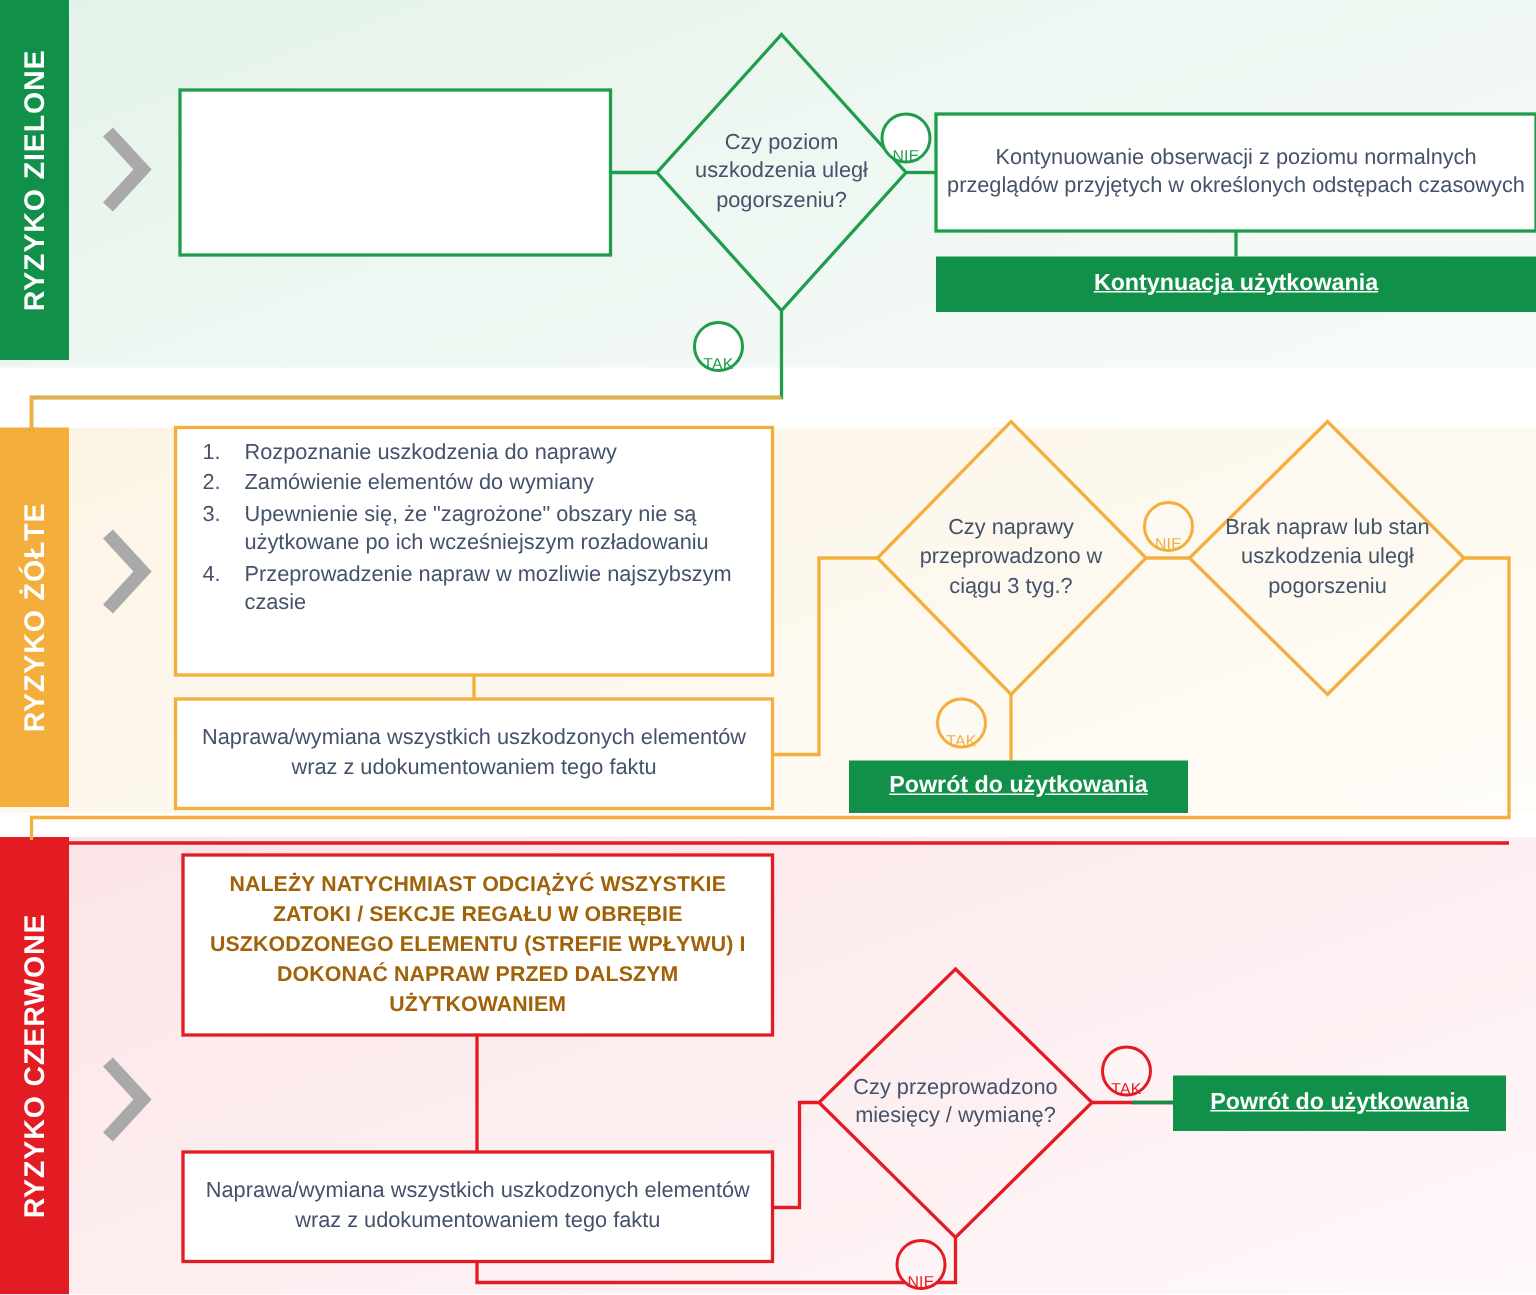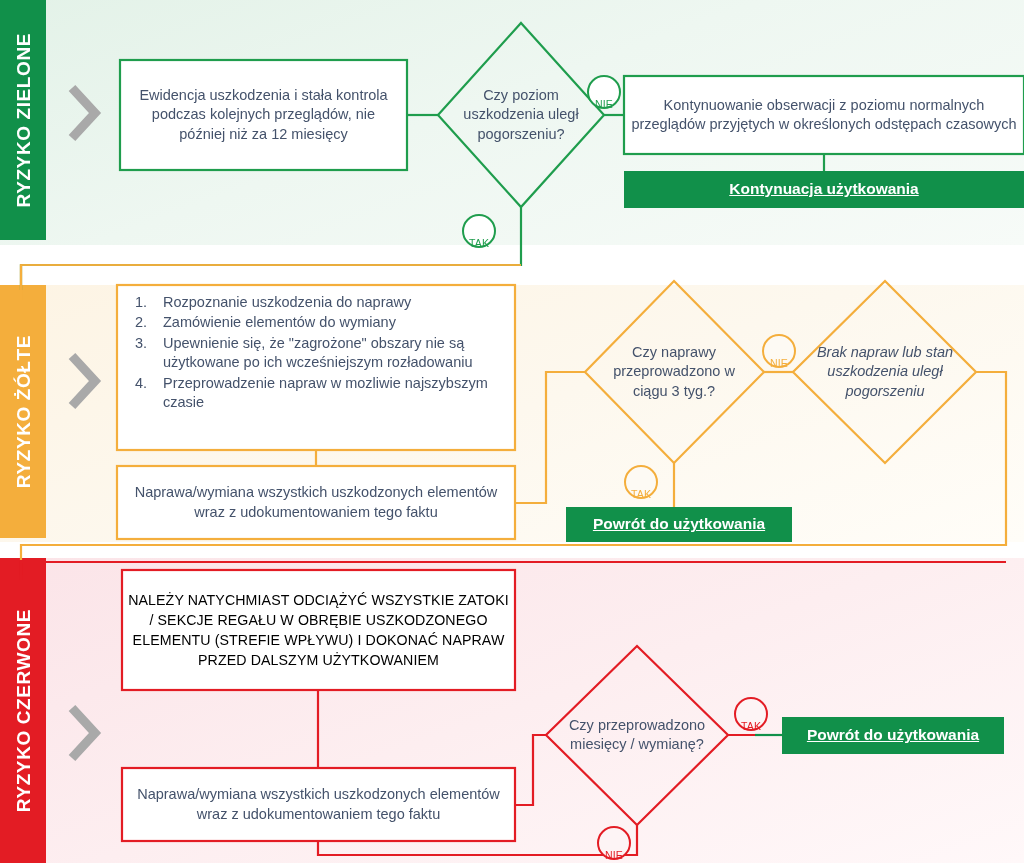--- a/index.html
+++ b/index.html
@@ -24,21 +24,21 @@
   .lb-red{top:558px;height:305px;background:#e31c24;}
 
   
   #flow{position:absolute;left:0;top:0;width:1024px;height:863px;}
 
   
   .nodetext{position:absolute;color:#44526b;text-align:center;
             display:flex;align-items:center;justify-content:center;
             font-size:14.5px;line-height:1.32;pointer-events:none;}
   .whitebold{color:#ffffff;font-weight:bold;font-size:15.5px;text-decoration:underline;}
-  .redbold{color:#000000;font-weight:normal;font-size:14.2px;line-height:1.42;letter-spacing:.1px;}
+  .redbold{color:#a16207;font-weight:bold;font-size:14.2px;line-height:1.42;letter-spacing:.1px;}
   .badge{position:absolute;display:flex;align-items:center;justify-content:center;
          font-size:10.5px;font-weight:normal;letter-spacing:.2px;pointer-events:none;margin-top:12px;}
   .listbox{position:absolute;color:#44526b;font-size:14.5px;line-height:1.34;}
   .listbox .row{display:flex;margin-bottom:1px;}
   .listbox .num{width:46px;flex:0 0 46px;padding-left:18px;box-sizing:border-box;}
   .listbox .txt{flex:1;}
 </style>
 </head>
 <body>
 
@@ -133,21 +133,20 @@
     <line x1="755" y1="735" x2="782" y2="735" stroke="#11904a" stroke-width="2.2"></line>
 
     <rect x="782" y="717" width="222" height="37" fill="#11904a"></rect>
 
     <polyline points="637,825 637,855 318,855 318,841" fill="none" stroke="#e31c24" stroke-width="2.2"></polyline>
 
     <circle cx="751" cy="714" r="16" fill="#fdf4f5" stroke="#e31c24" stroke-width="2"></circle>
     <circle cx="614" cy="843" r="16" fill="#fdf4f5" stroke="#e31c24" stroke-width="2"></circle>
   </svg>
 
-  <div class="nodetext" style="left:128px;top:62px;width:271px;height:106px;">Ewidencja uszkodzenia i stała kontrola podczas kolejnych przeglądów, nie później niż za 12 miesięcy</div>
 
   <div class="nodetext" style="left:452px;top:80px;width:138px;height:70px;">Czy poziom uszkodzenia uległ pogorszeniu?</div>
 
   <div class="nodetext" style="left:630px;top:78px;width:388px;height:74px;">Kontynuowanie obserwacji z poziomu normalnych przeglądów przyjętych w określonych odstępach czasowych</div>
 
   <div class="nodetext whitebold" style="left:624px;top:171px;width:400px;height:37px;">Kontynuacja użytkowania</div>
 
   <div class="badge" style="left:588px;top:76px;width:32px;height:32px;color:#1f9d4d;">NIE</div>
   <div class="badge" style="left:463px;top:215px;width:32px;height:32px;color:#1f9d4d;">TAK</div>
 
@@ -167,21 +166,21 @@
     <div class="row">
       <div class="num">4.</div>
       <div class="txt">Przeprowadzenie napraw w mozliwie najszybszym czasie</div>
     </div>
   </div>
 
   <div class="nodetext" style="left:125px;top:468px;width:382px;height:69px;">Naprawa/wymiana wszystkich uszkodzonych elementów wraz z udokumentowaniem tego faktu</div>
 
   <div class="nodetext" style="left:605px;top:338px;width:138px;height:68px;">Czy naprawy przeprowadzono w ciągu 3 tyg.?</div>
 
-  <div class="nodetext" style="left:813px;top:328px;width:144px;height:88px;font-style:italic;">Brak napraw lub stan uszkodzenia uległ pogorszeniu</div>
+  <div class="nodetext" style="left:813px;top:328px;width:144px;height:88px;">Brak napraw lub stan uszkodzenia uległ pogorszeniu</div>
 
   <div class="nodetext whitebold" style="left:566px;top:507px;width:226px;height:35px;">Powrót do użytkowania</div>
 
   <div class="badge" style="left:763px;top:335px;width:32px;height:32px;color:#f4ae3c;">NIE</div>
   <div class="badge" style="left:625px;top:466px;width:32px;height:32px;color:#f4ae3c;">TAK</div>
 
   <div class="nodetext redbold" style="left:128px;top:572px;width:381px;height:116px;">NALEŻY NATYCHMIAST ODCIĄŻYĆ WSZYSTKIE ZATOKI / SEKCJE REGAŁU W OBRĘBIE USZKODZONEGO ELEMENTU (STREFIE WPŁYWU) I DOKONAĆ NAPRAW PRZED DALSZYM UŻYTKOWANIEM</div>
 
   <div class="nodetext" style="left:130px;top:770px;width:377px;height:69px;">Naprawa/wymiana wszystkich uszkodzonych elementów wraz z udokumentowaniem tego faktu</div>
 

